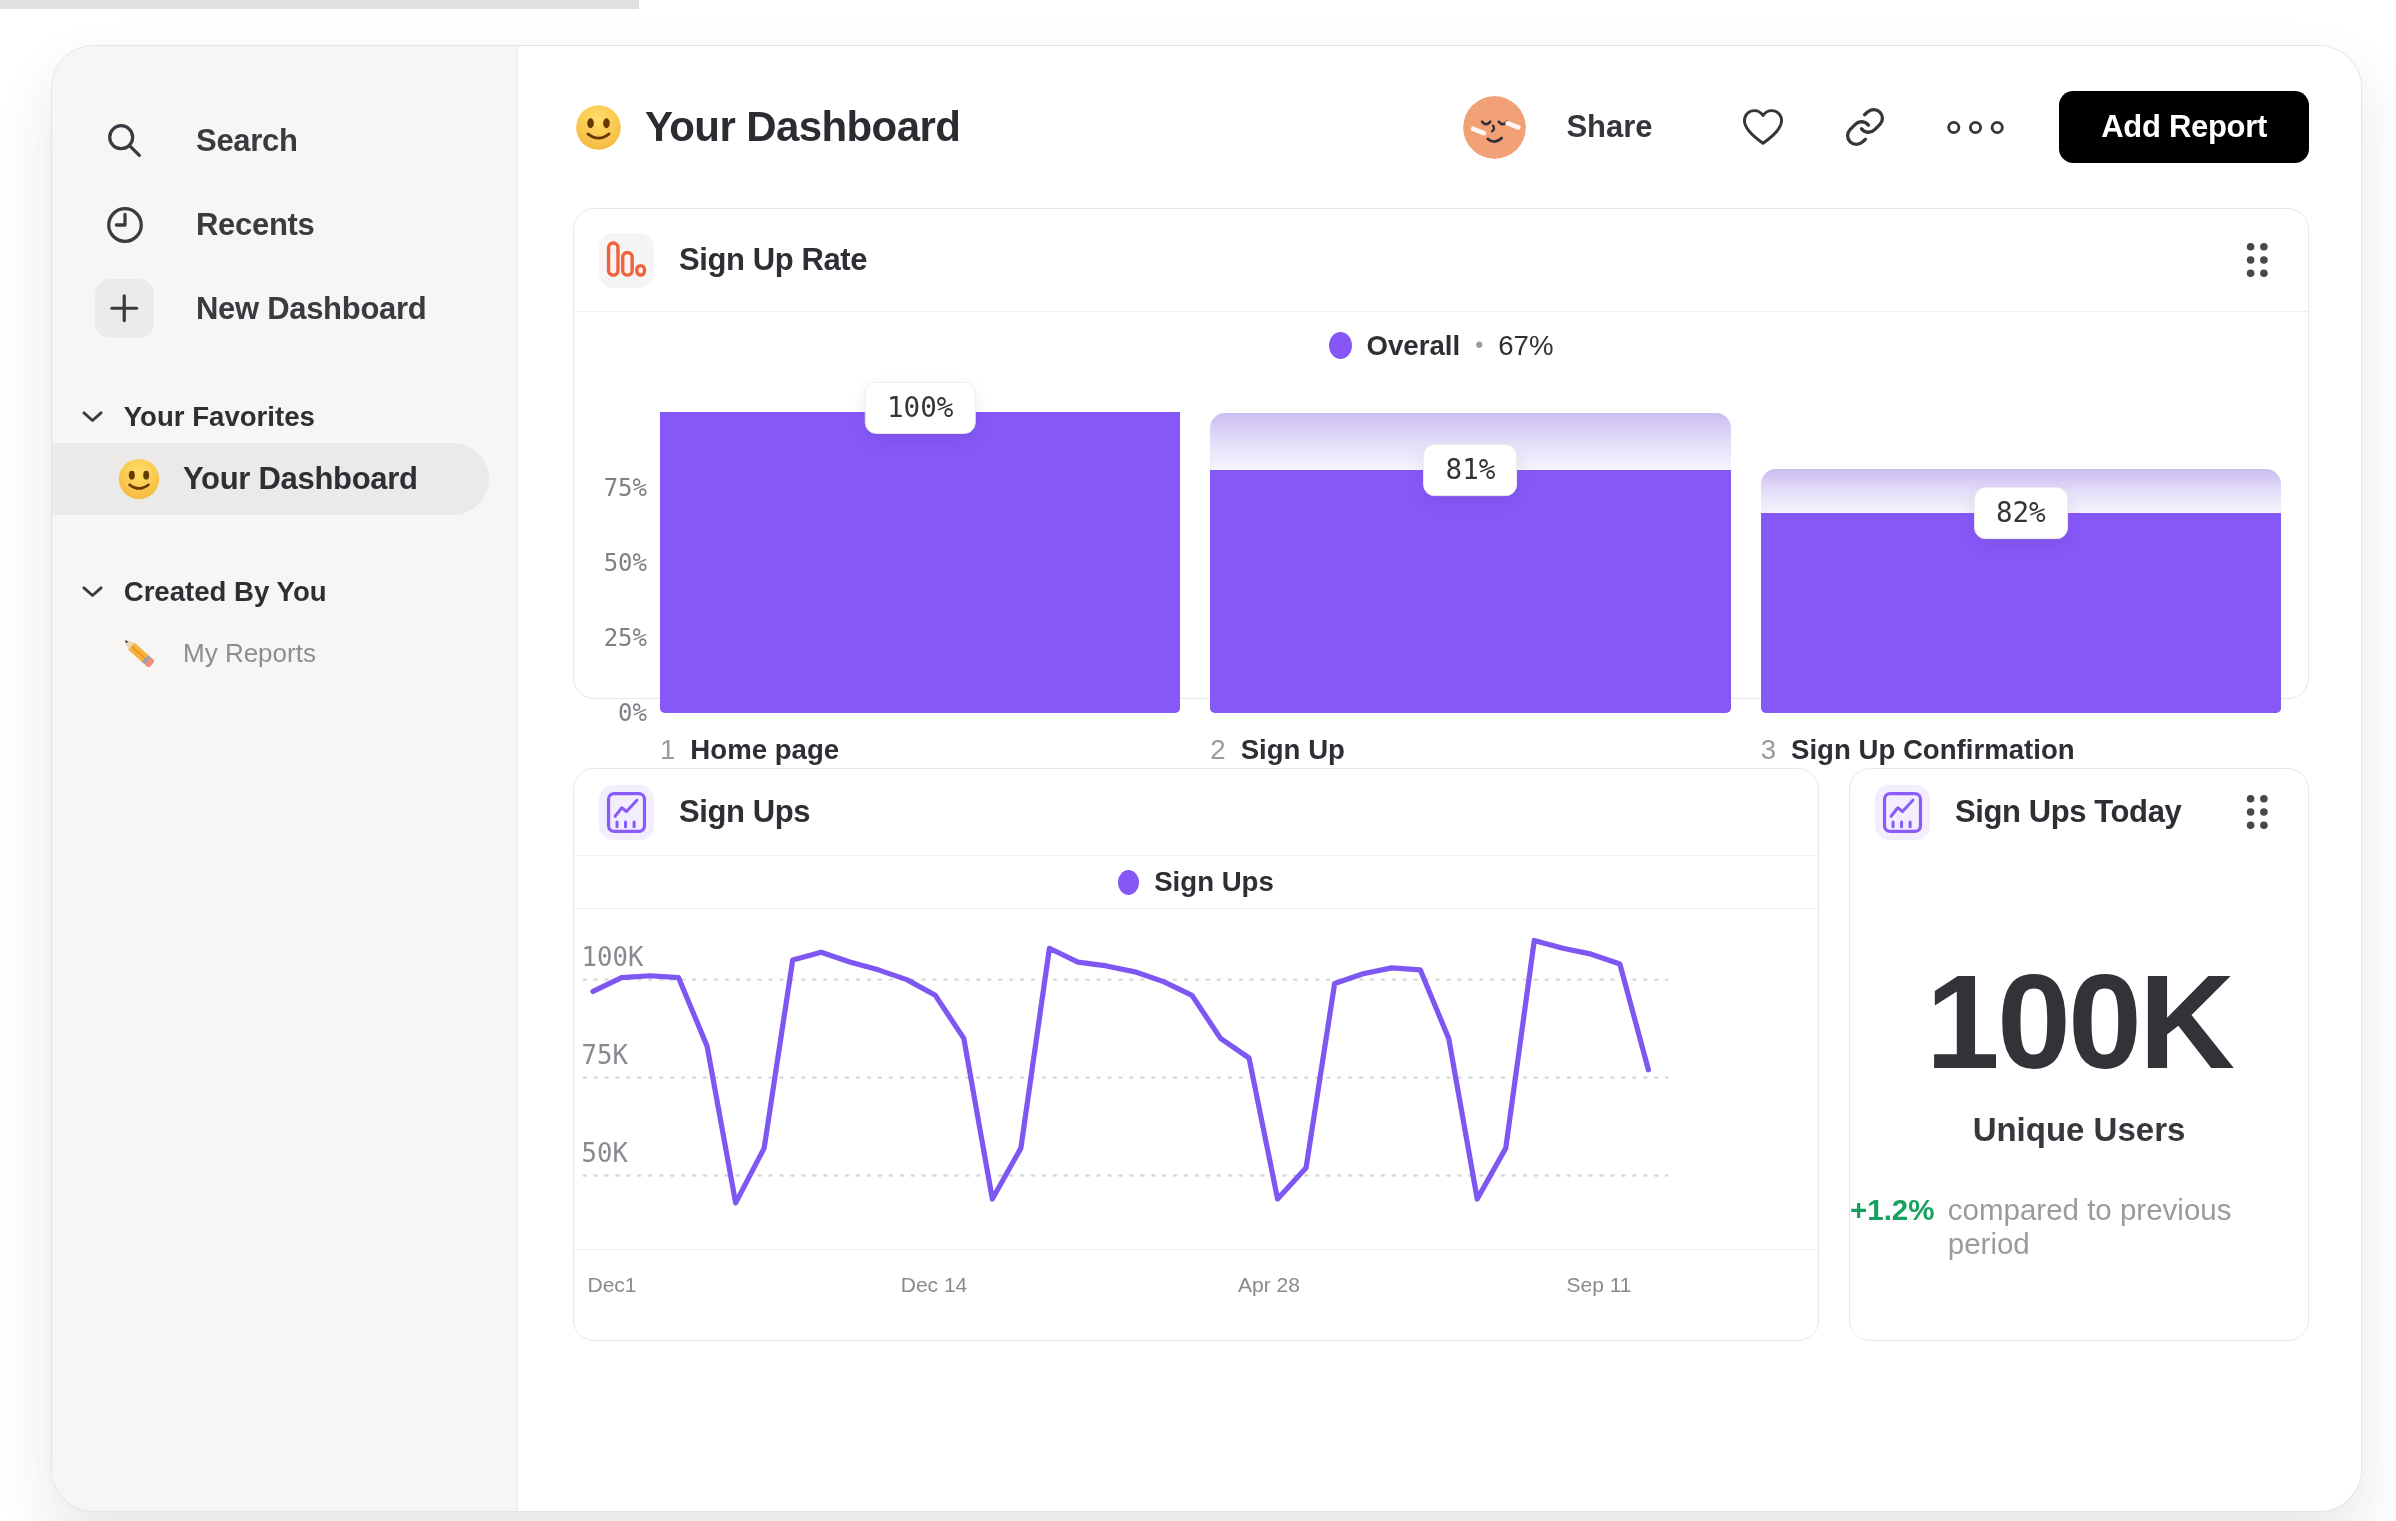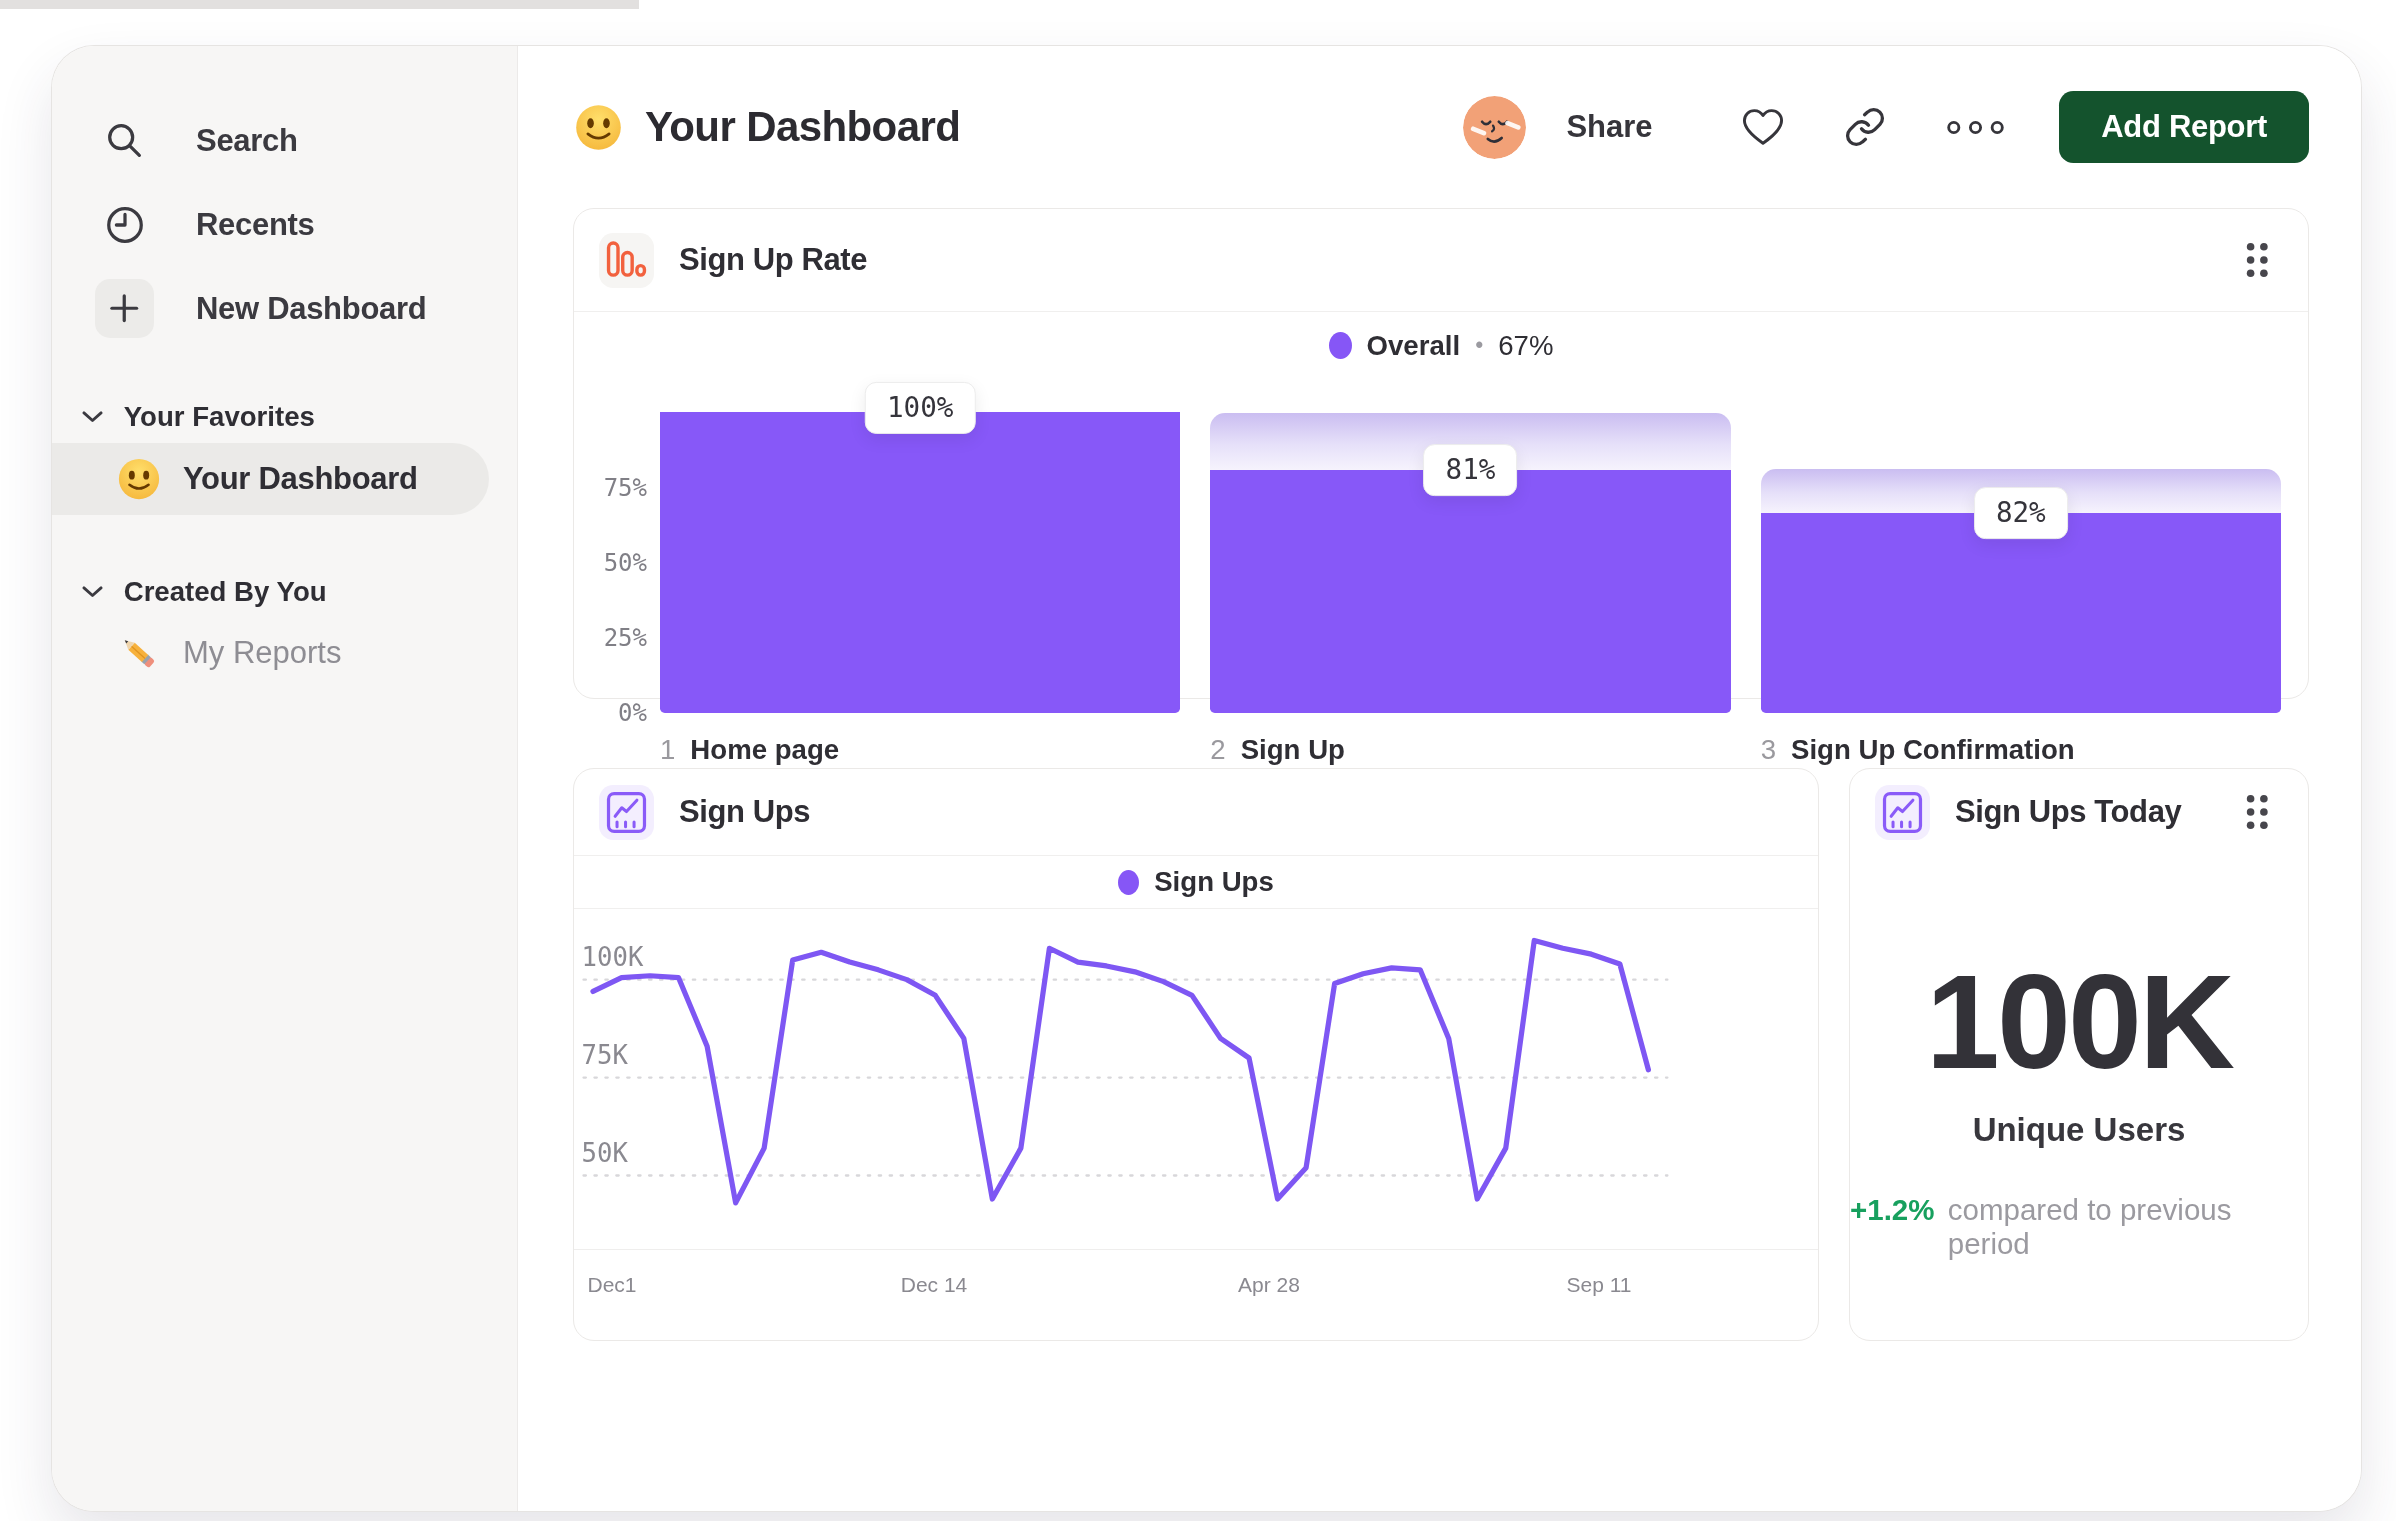--- a/index.html
+++ b/index.html
@@ -15,31 +15,31 @@
   .side-item{display:flex;align-items:center;gap:42px;height:63px;margin-bottom:21px;
              font-size:31px;font-weight:600;color:#3b3a40;letter-spacing:-0.3px;cursor:pointer;}
   .icon-slot{width:59px;height:59px;display:flex;align-items:center;justify-content:center;flex-shrink:0;}
   .plus-tile{background:#eceBE9;border-radius:15px;}
   .section-head{display:flex;align-items:center;gap:21px;margin:61px 0 9.5px -13.3px;
                 font-size:27.6px;font-weight:700;color:#2f2e34;cursor:pointer;}
   .pill{display:flex;align-items:center;gap:21px;height:72px;margin-left:-43px;width:437px;
         background:#ebeae8;border-radius:0 38px 38px 0;padding-left:64px;box-sizing:border-box;
         font-size:31px;font-weight:700;color:#2f2e34;letter-spacing:-0.3px;cursor:pointer;}
   .side-sub{display:flex;align-items:center;gap:21px;height:72px;padding-left:21px;
-            font-size:31px;font-weight:500;color:#8e8d93;cursor:pointer;}
+            font-size:26px;font-weight:500;color:#8e8d93;cursor:pointer;}
   
   .content{flex:1;padding:0 55px;box-sizing:border-box;background:#fff;}
   .page-header{height:162px;display:flex;align-items:center;}
   .title-group{display:flex;align-items:center;gap:21px;font-size:42px;font-weight:700;
                color:#2c2b31;letter-spacing:-0.6px;}
   .ph-spacer{flex:1;}
   .avatar{width:63px;height:63px;border-radius:50%;overflow:hidden;cursor:pointer;flex-shrink:0;}
   .share-label{margin:0 88px 0 40px;font-size:31px;font-weight:600;color:#36353b;cursor:pointer;}
   .hbtn{background:none;border:none;padding:0;margin-right:59px;cursor:pointer;display:flex;align-items:center;}
-  .add-report{background:#14532d;color:#fff;border:none;height:72px;padding:0 42px;margin-left:5.7px;
+  .add-report{background:#000000;color:#fff;border:none;height:72px;padding:0 42px;margin-left:5.7px;
               border-radius:14.3px;font-size:31px;font-weight:600;font-family:inherit;cursor:pointer;
               letter-spacing:-0.3px;}
   
   .card{background:#fff;border:1px solid #ebe9e7;border-radius:21px;box-sizing:border-box;}
   .card-head{display:flex;align-items:center;gap:25px;padding:0 25px;}
   .icon-tile{width:55px;height:55px;border-radius:14.3px;display:flex;align-items:center;
              justify-content:center;flex-shrink:0;}
   .tile-gray{background:#f6f5f3;}
   .tile-purple{background:#f3eefe;}
   .card-title{font-size:31px;font-weight:700;color:#2f2e34;letter-spacing:-0.4px;}

